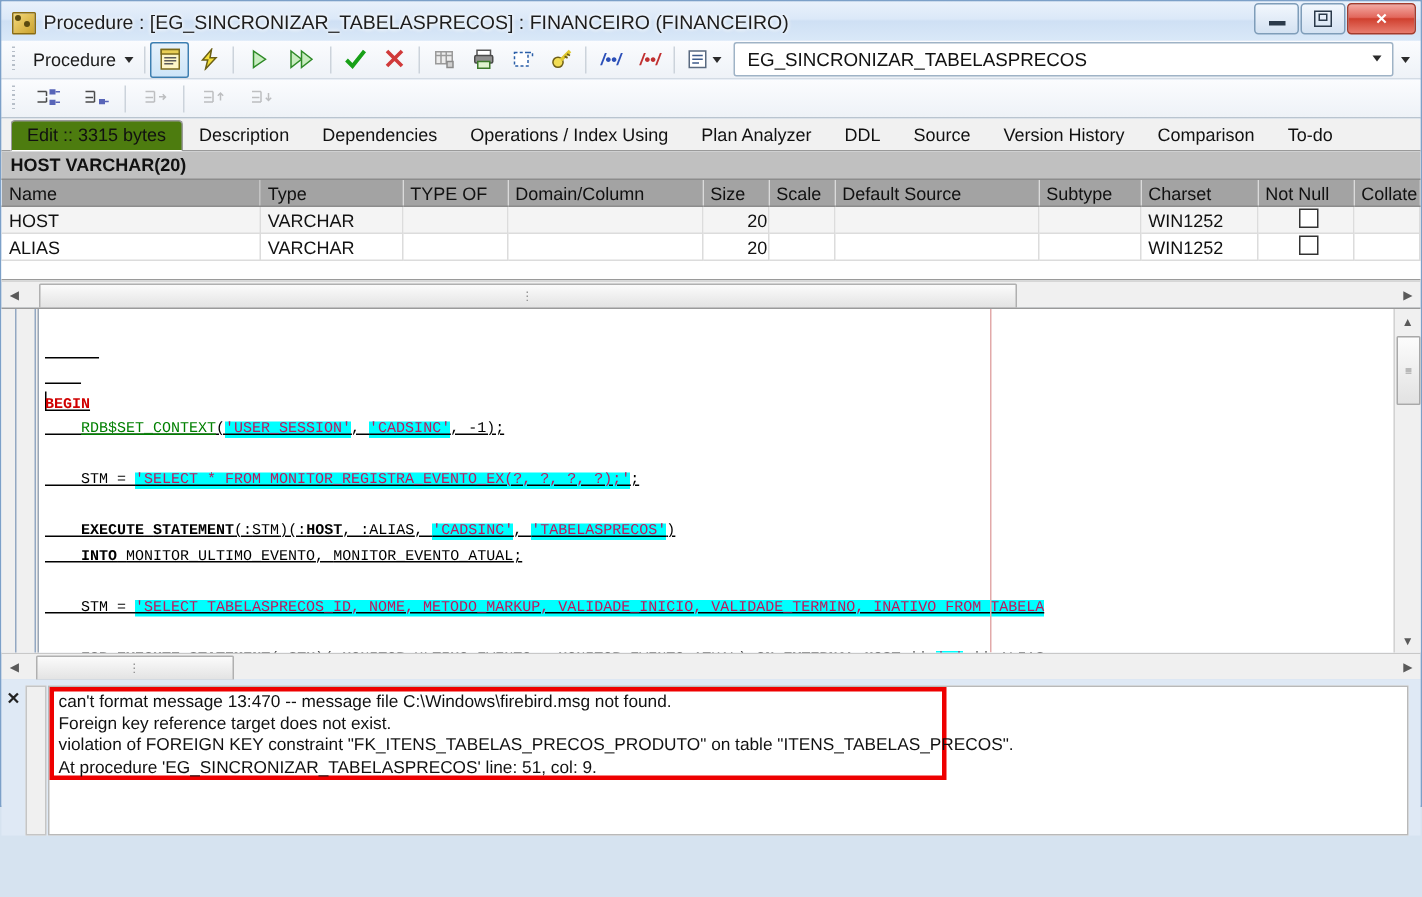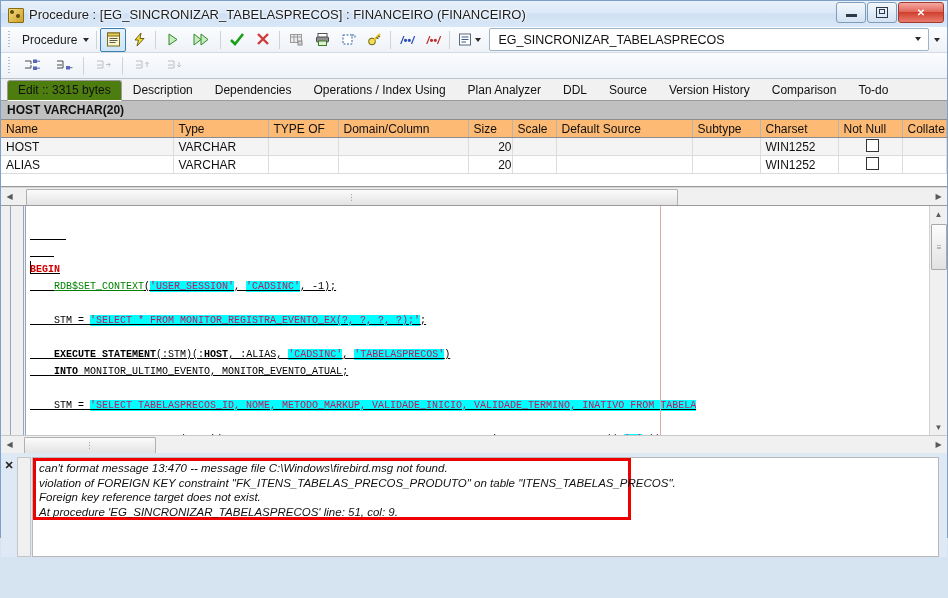--- a/index.html
+++ b/index.html
@@ -126,21 +126,21 @@
 
   
   .grid-wrap{background:#fff;}
   .grid-caption{
     height:18px;line-height:18px;font-weight:bold;font-size:12px;color:#111;
     background:#c0c0c0;border-bottom:1px solid #8c8c8c;padding-left:6px;
   }
   table.grid{border-collapse:collapse;width:100%;table-layout:fixed;font-size:12px;}
   table.grid th{
     font-weight:normal;text-align:left;height:17px;padding:0 0 0 5px;
-    background:#fdba74;border-right:1px solid #b5b5b5;border-bottom:1px solid #8c8c8c;
+    background:#a3a3a3;border-right:1px solid #b5b5b5;border-bottom:1px solid #8c8c8c;
     color:#111;overflow:hidden;white-space:nowrap;
   }
   table.grid td{
     height:17px;padding:0 0 0 5px;border-right:1px solid #dcdcdc;border-bottom:1px solid #dcdcdc;
     color:#111;overflow:hidden;white-space:nowrap;
   }
   table.grid tr.r0 td{background:#f4f4f4;}
   table.grid tr.r1 td{background:#fff;}
   td.num{text-align:right;padding-right:6px;}
   td.ctr{text-align:center;padding-left:0;}
@@ -247,21 +247,21 @@
     flex:1 1 auto;margin-right:8px;background:#fff;border:1px solid #b9b9b9;
     position:relative;
   }
   .err-red{
     position:absolute;left:0;top:0;width:598px;height:62px;
     border:3px solid #ee0000;background:#fff;box-sizing:border-box;
   }
   .err-lines{
     position:absolute;left:6px;top:3px;font-size:11.5px;line-height:14.5px;color:#111;
   }
-  .err-lines div{white-space:nowrap;font-style:italic;}
+  .err-lines div{white-space:nowrap;}
 </style>
 </head>
 <body>
 
 <div class="window">
 
   <div class="titlebar">
     <div class="title-icon">
       <div class="sq"></div>
         <div class="dot"></div>
@@ -532,20 +532,20 @@
     <div class="arrow">▶</div>
   </div>
 
   <div class="errorzone">
     <div class="err-close">✕</div>
     <div class="err-left-bars"></div>
     <div class="err-box">
       <div class="err-red"></div>
       <div class="err-lines" id="errlines">
           <div>can't format message 13:470 -- message file C:\Windows\firebird.msg not found.</div>
+          <div>Foreign key reference target does not exist.</div>
           <div>violation of FOREIGN KEY constraint "FK_ITENS_TABELAS_PRECOS_PRODUTO" on table "ITENS_TABELAS_PRECOS".</div>
-          <div>Foreign key reference target does not exist.</div>
           <div>At procedure 'EG_SINCRONIZAR_TABELASPRECOS' line: 51, col: 9.</div>
         </div>
     </div>
   </div>
 
 </div>
 
 </body></html>

